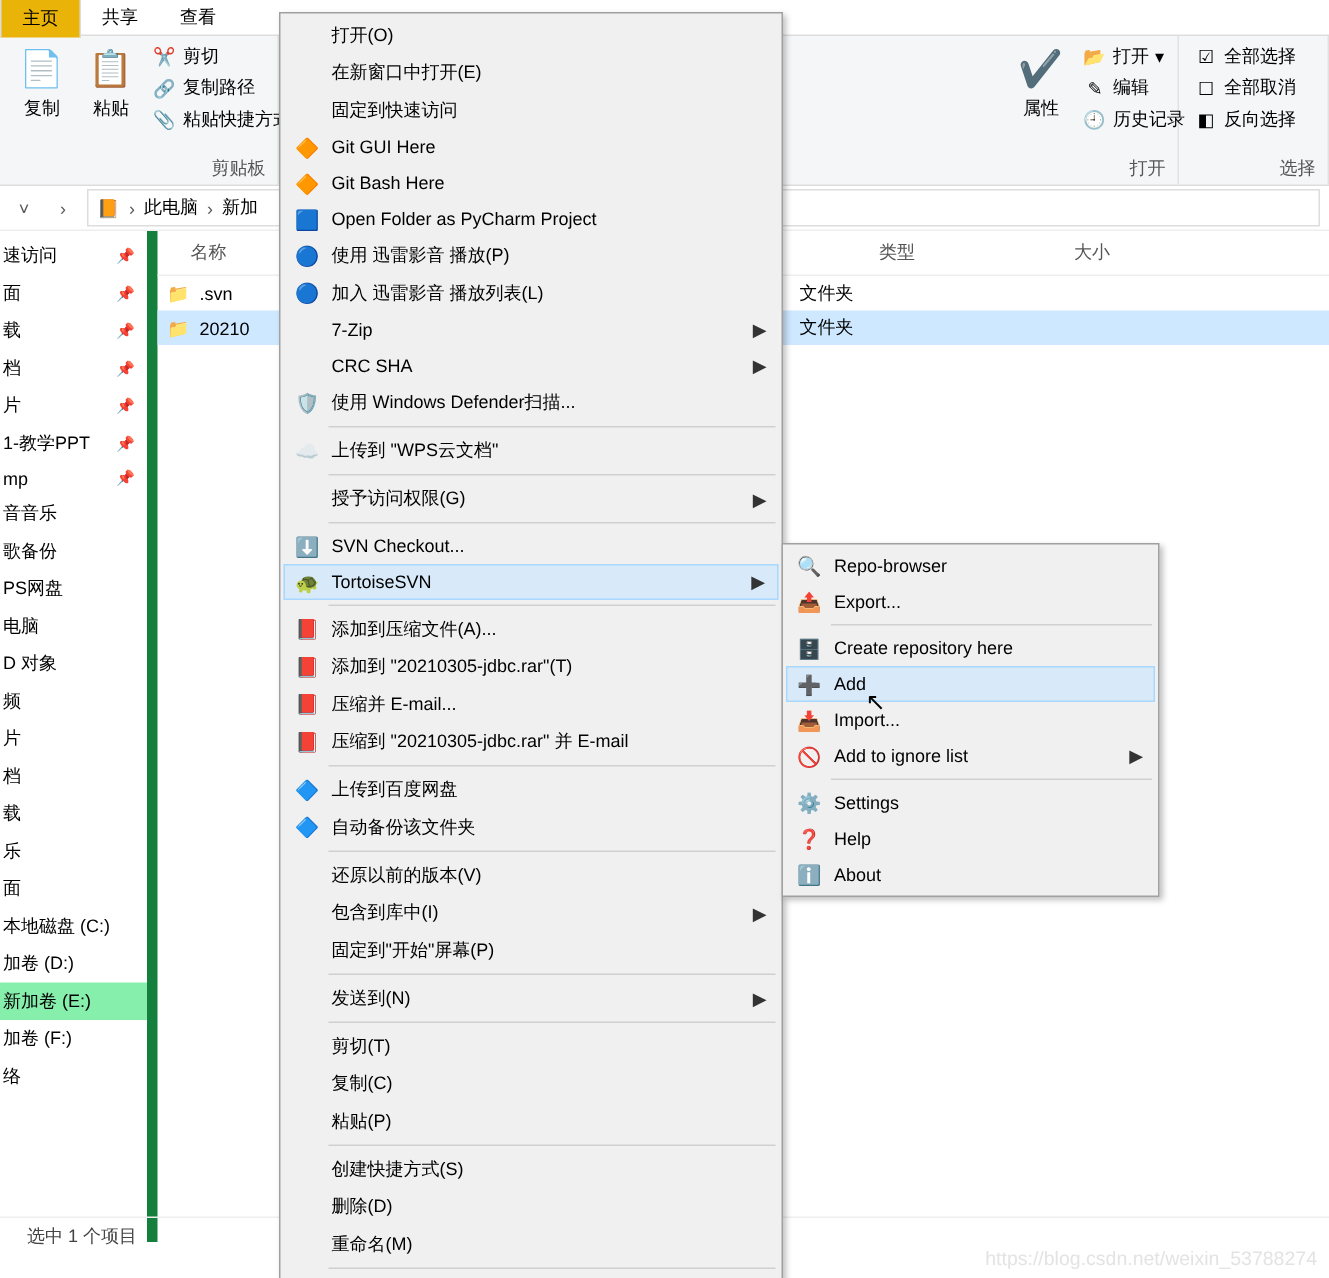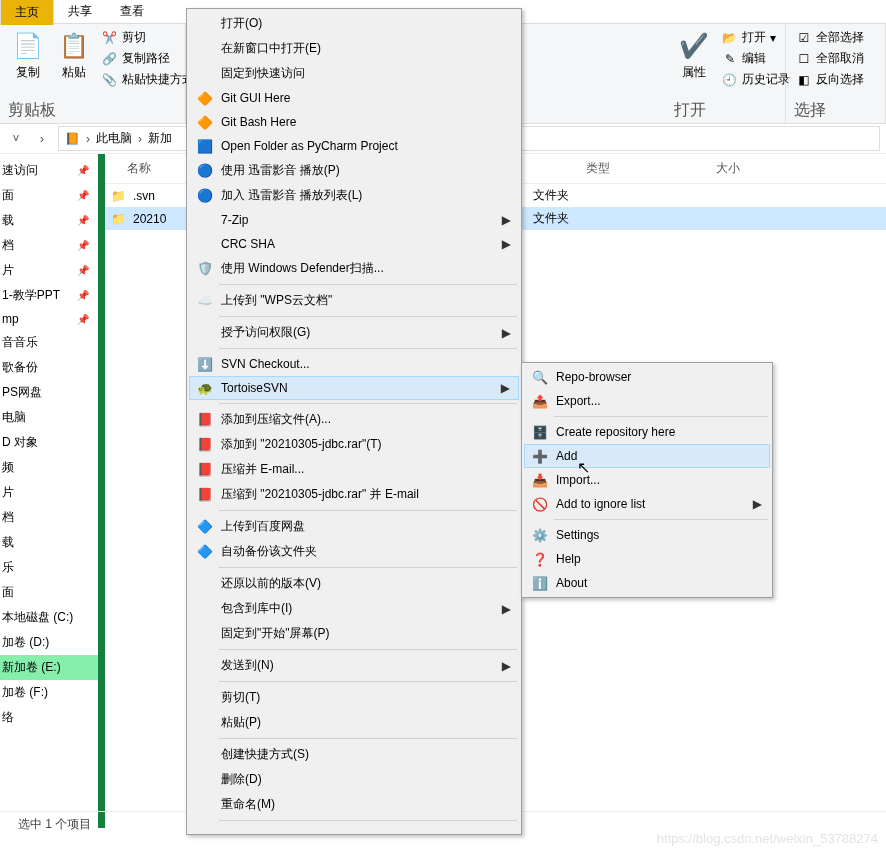--- a/index.html
+++ b/index.html
@@ -7,21 +7,21 @@
 
 
 .ribbon-tabs { height: 24px; display: flex; align-items: center; padding-left: 0; border-bottom: 1px solid #ddd; }
 .ribbon-tab { padding: 4px 14px; cursor: pointer; }
 .ribbon-tab.active { background: #eab308; border: 1px solid #ddd; border-bottom: none; }
 
 
 .ribbon-body { height: 100px; background: #f5f6f7; display: flex; border-bottom: 1px solid #ddd; }
 .ribbon-group { border-right: 1px solid #e1e1e1; padding: 4px 8px 2px 8px; display: flex; flex-direction: column; }
 .ribbon-group-content { flex: 1; display: flex; align-items: flex-start; gap: 6px; }
-.ribbon-group-label { text-align: left; color: #555; font-size: 16px; padding-top: 2px; }
+.ribbon-group-label { text-align: right; color: #555; font-size: 12px; padding-top: 2px; }
 .big-btn { display: flex; flex-direction: column; align-items: center; gap: 2px; padding: 2px 4px; cursor: pointer; }
 .big-btn .icon { width: 32px; height: 32px; display: flex; align-items: center; justify-content: center; font-size: 24px; }
 .small-btn-stack { display: flex; flex-direction: column; gap: 2px; }
 .small-btn { display: flex; align-items: center; gap: 4px; padding: 1px 2px; cursor: pointer; white-space: nowrap; }
 .small-btn .icon { width: 16px; height: 16px; display: inline-flex; align-items: center; justify-content: center; }
 
 
 .breadcrumb-bar { height: 30px; display: flex; align-items: center; padding: 0 6px; gap: 6px; border-bottom: 1px solid #eee; }
 .breadcrumb-bar .nav-btn { width: 20px; text-align: center; color: #555; cursor: pointer; }
 .breadcrumb { display: flex; align-items: center; gap: 4px; border: 1px solid #ddd; padding: 3px 6px; flex: 1; }
@@ -380,20 +380,24 @@
       <span>发送到(N)</span>
       <span class="arrow">▶</span>
     </div>
     <div class="menu-sep"></div>
     <div class="menu-item">
       <span class="micon"></span>
       <span>剪切(T)</span>
     </div>
     <div class="menu-item">
       <span class="micon"></span>
+      <span>复制(C)</span>
+    </div>
+    <div class="menu-item">
+      <span class="micon"></span>
       <span>粘贴(P)</span>
     </div>
     <div class="menu-sep"></div>
     <div class="menu-item">
       <span class="micon"></span>
       <span>创建快捷方式(S)</span>
     </div>
     <div class="menu-item">
       <span class="micon"></span>
       <span>删除(D)</span>

